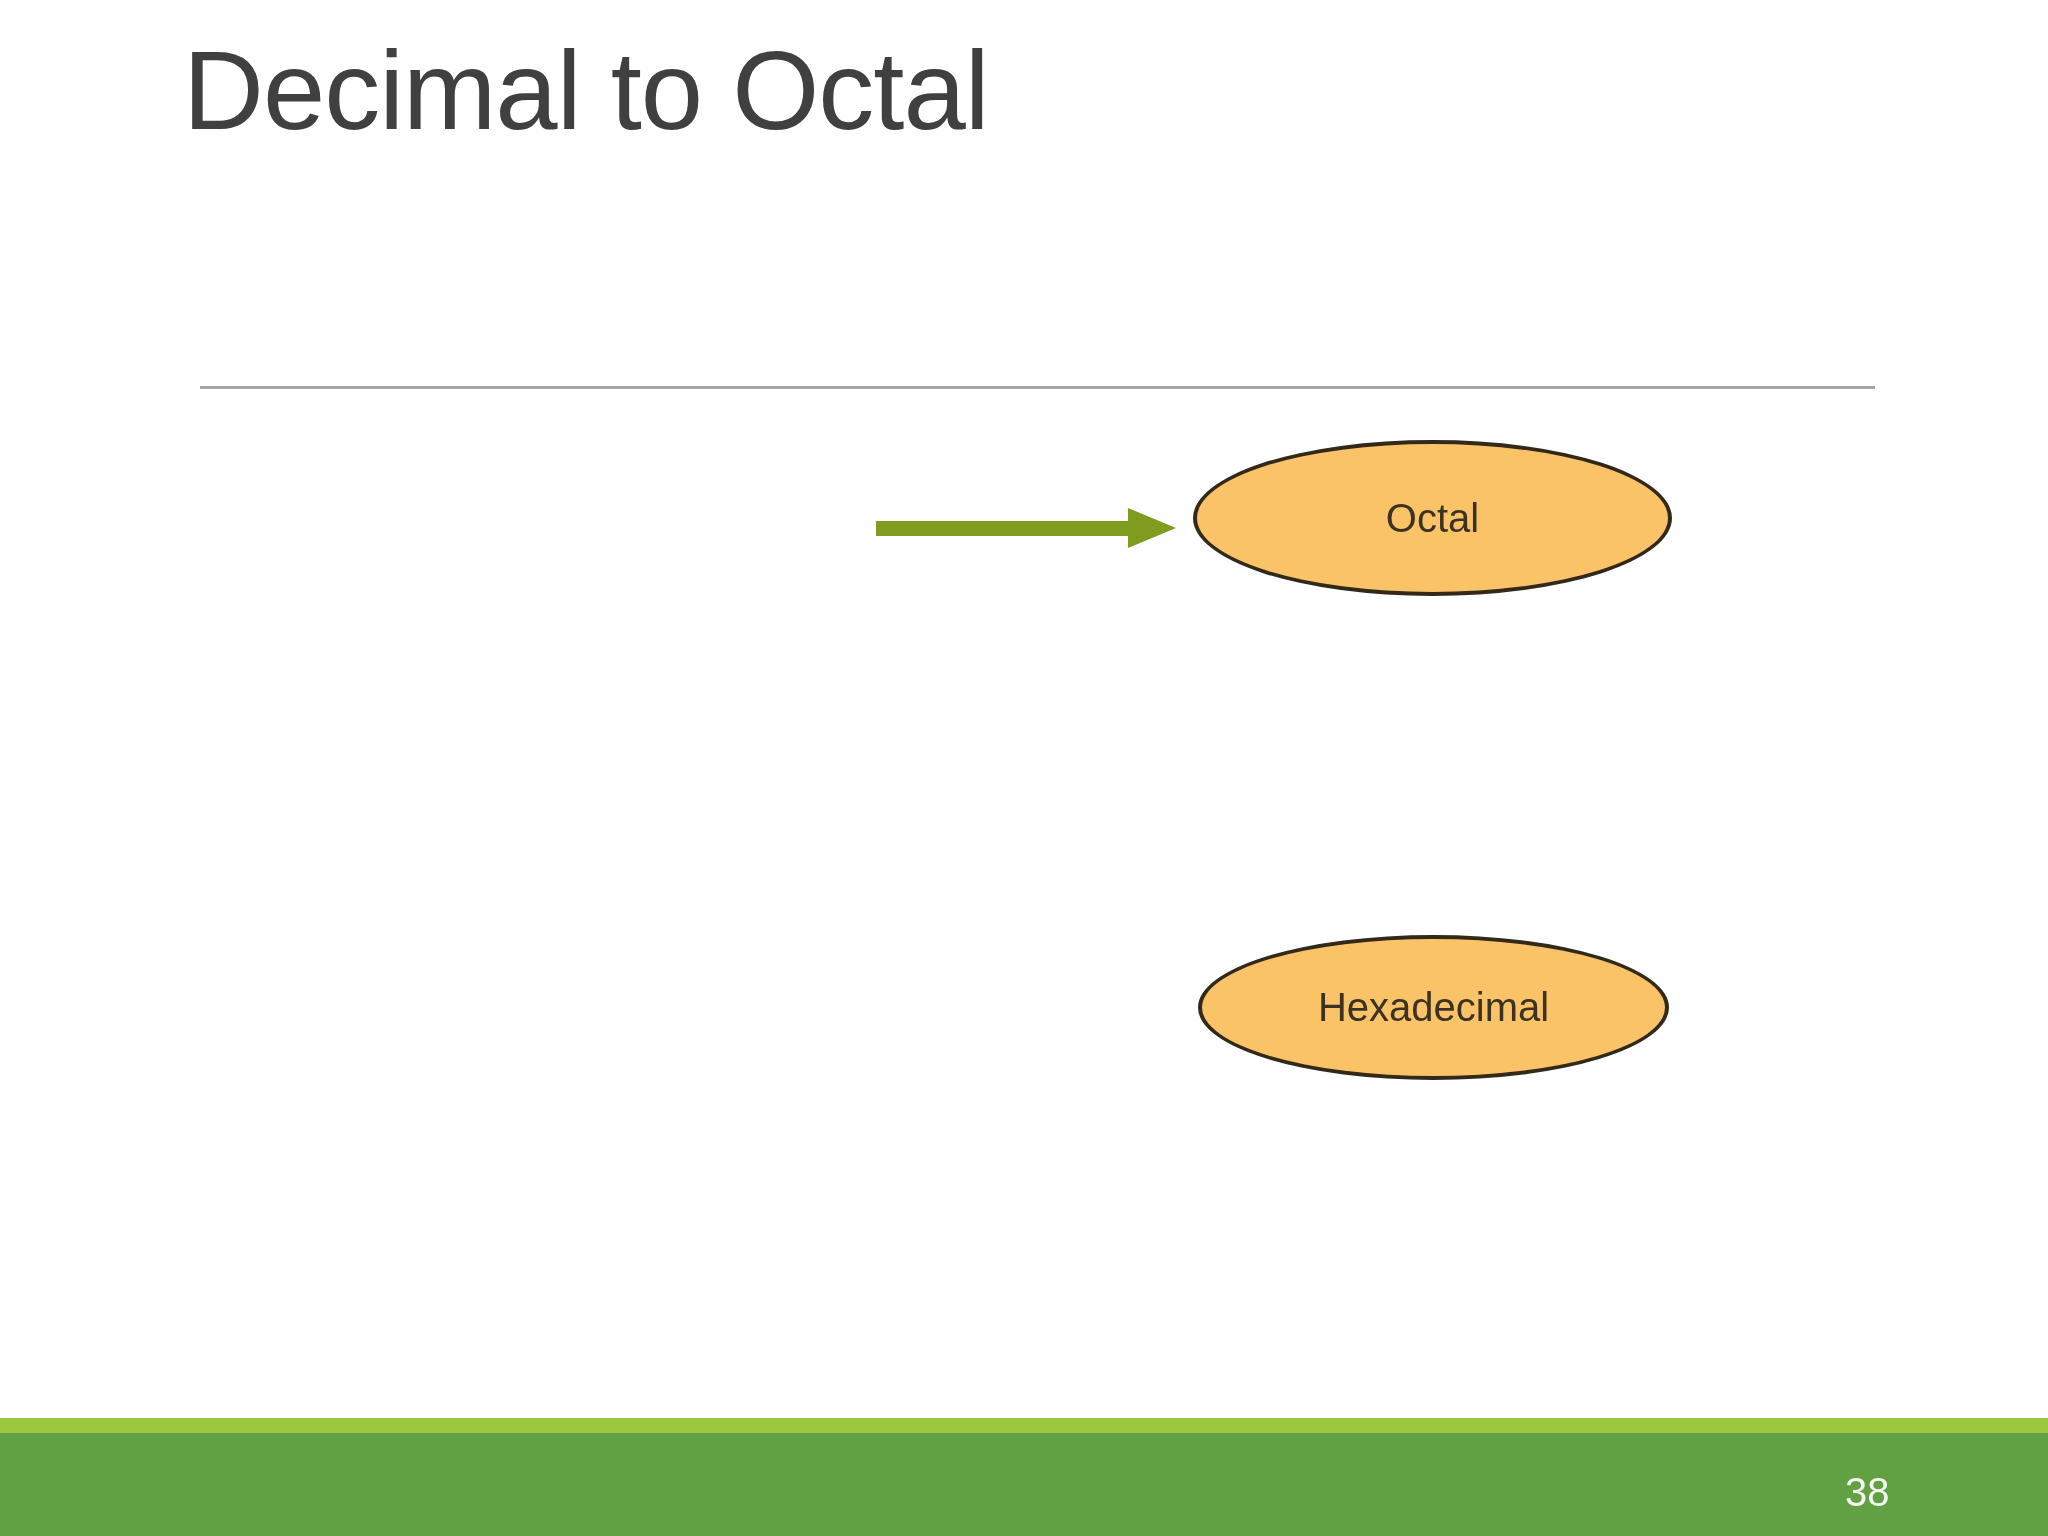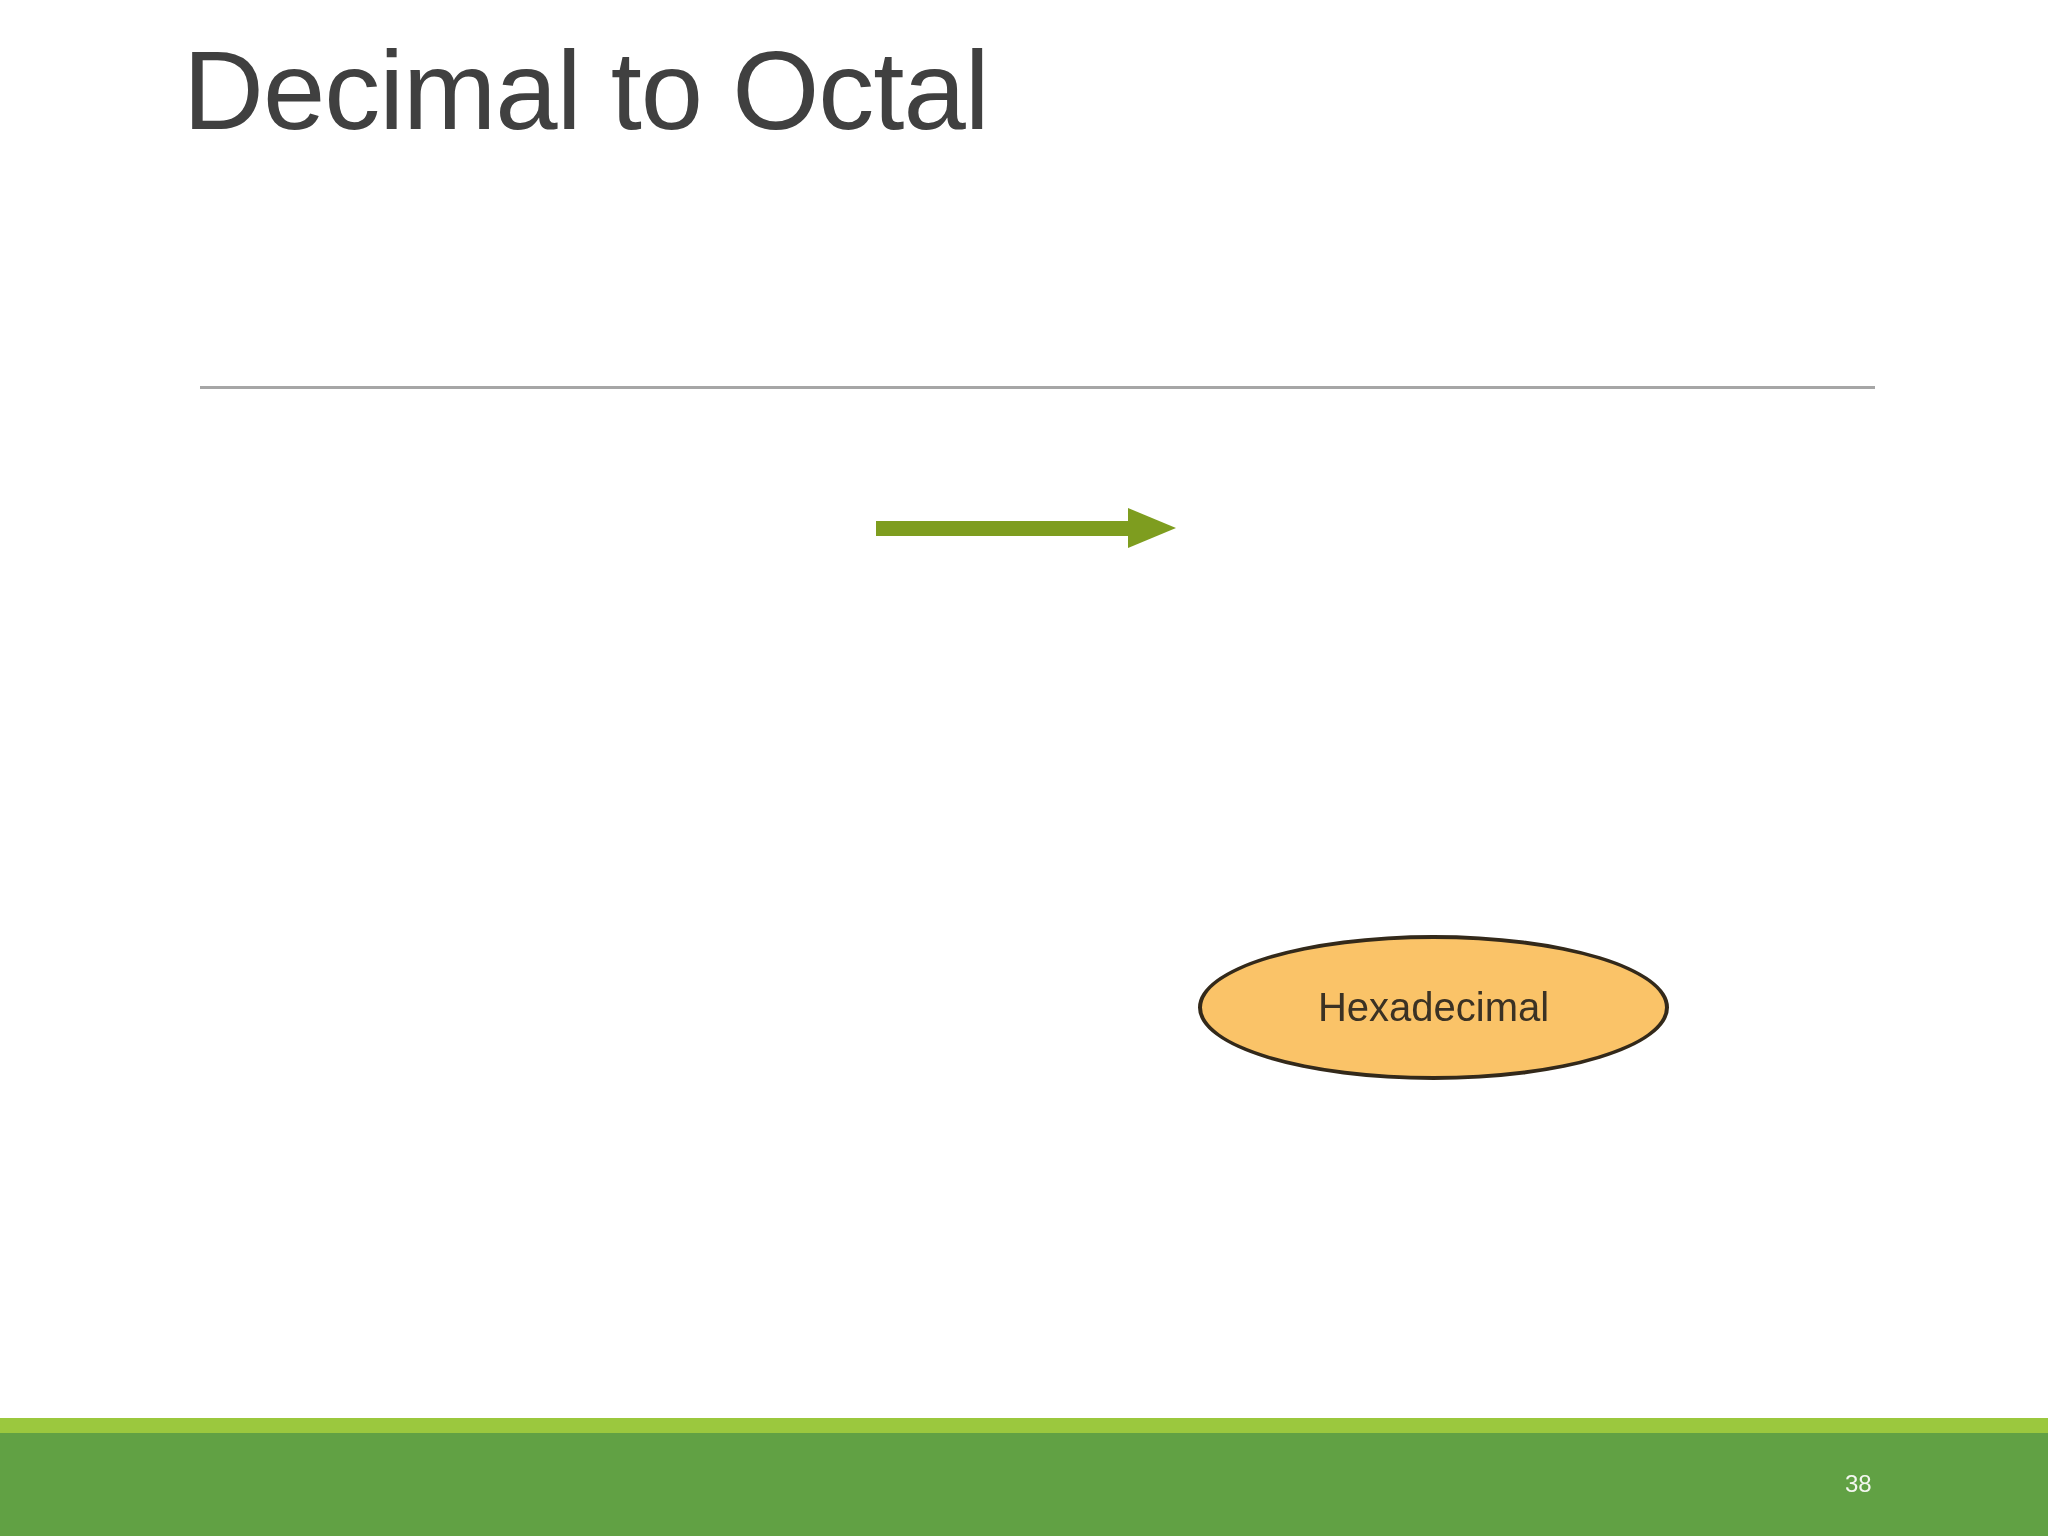--- a/index.html
+++ b/index.html
@@ -85,41 +85,44 @@
     top:1433px;
     width:2048px;
     height:103px;
     background:var(--footer-bar);
   }
   .page-number{
     position:absolute;
     left:1845px;
     top:1470px;
     width:80px;
-    font-size:24px;
+    font-size:40px;
     color:var(--page-number-text);
   }
 </style>
 </head>
 <body>
 
 <div class="slide">
 
   <div class="slide-title">Decimal to Octal</div>
 
   <div class="divider"></div>
 
 
   <div class="arrow">
     <svg viewBox="0 0 300 56" xmlns="http://www.w3.org/2000/svg">
       <rect x="0" y="21" width="258" height="15" fill="currentColor"></rect>
       <polygon points="252,8 252,48 300,28" fill="currentColor"></polygon>
     </svg>
   </div>
 
+  <div class="node node-octal">
+    <span>Octal</span>
+  </div>
 
 
   <div class="node node-hexadecimal">
     <span>Hexadecimal</span>
   </div>
 
   <div class="footer-stripe"></div>
   <div class="footer-bar"></div>
 
   <div class="page-number">38</div>

